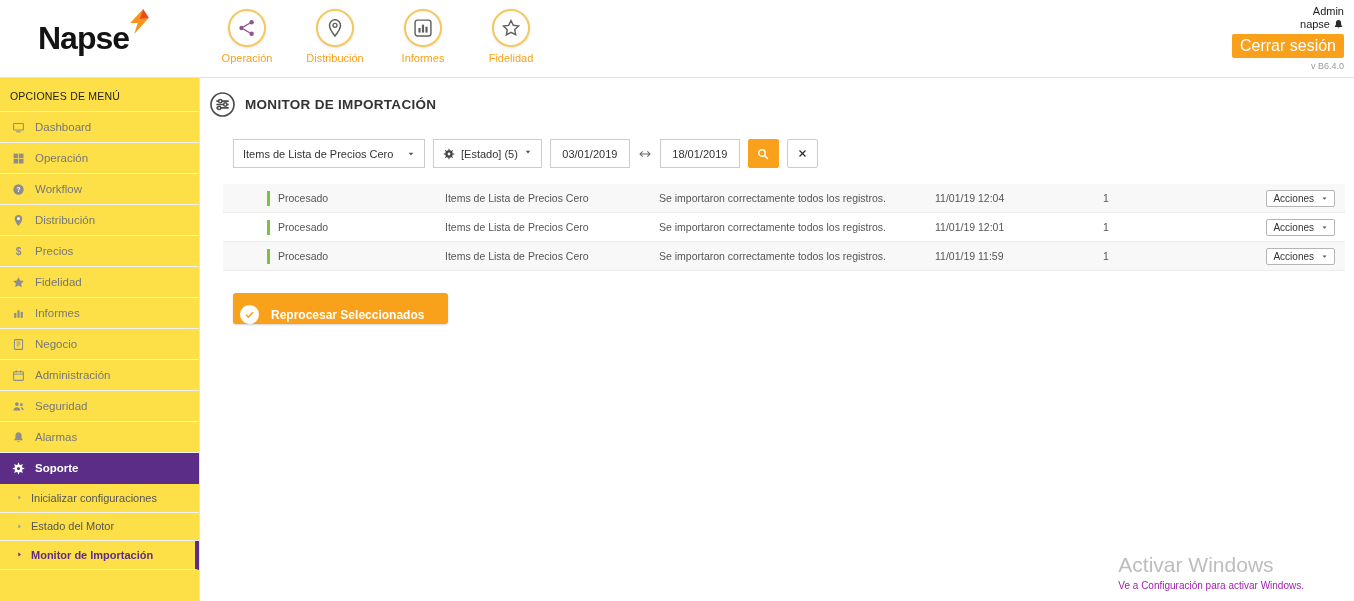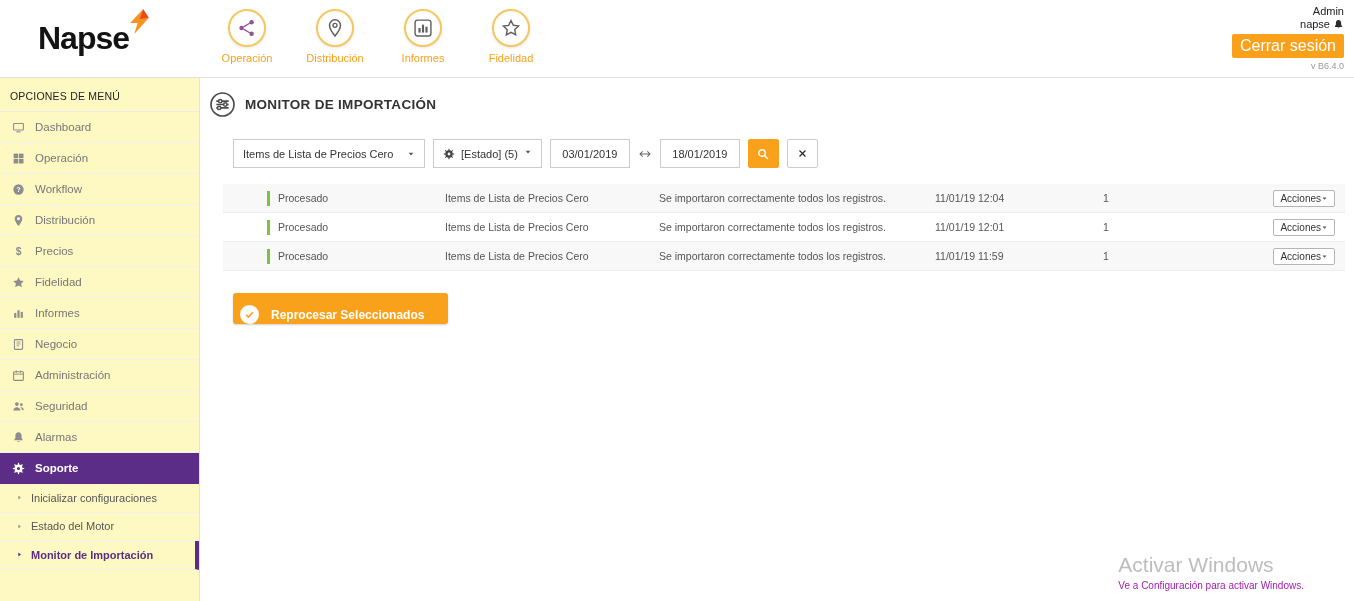--- a/index.html
+++ b/index.html
@@ -31,21 +31,21 @@
   .module-label{margin-top:5px;font-size:11px;color:var(--accent);white-space:nowrap}
   .user-panel{margin-left:auto;padding:5px 10px 0 0;text-align:right;font-size:11px}
   .user-name{color:#222}
   .account-line{display:flex;justify-content:flex-end;align-items:center;gap:3px;margin-top:1px;color:#222}
   .bell-small{width:11px;height:11px;color:#2b2b2b;cursor:pointer}
   .logout{margin-top:4px;background:var(--accent);color:#fff;border:none;font-size:16px;
     padding:3px 8px;border-radius:2px;cursor:pointer;font-family:inherit}
   .version{margin-top:3px;color:#999;font-size:9px}
 
   
-  aside{position:absolute;top:78px;left:0;width:200px;bottom:0;background:#fef9c3;
+  aside{position:absolute;top:78px;left:0;width:200px;bottom:0;background:#fde047;
     border-right:1px solid #e2e2e2;z-index:2}
   .sidebar-title{font-size:10.5px;color:#222;padding:12px 10px 9px;border-bottom:1px solid #ececec;letter-spacing:.2px}
   .side-item{display:flex;align-items:center;gap:10px;height:31px;padding:0 12px;font-size:11.5px;
     color:#777;border-bottom:1px solid #f1f1f1;cursor:pointer}
   .side-icon{width:13px;height:13px;color:#8d8d8d;flex:none}
   .side-item.active{background:var(--purple);color:#fff;font-weight:bold;border-bottom-color:var(--purple)}
   .side-item.active .side-icon{color:#fff}
   .sub-item{display:flex;align-items:center;gap:8px;height:28.5px;padding:0 8px 0 16px;font-size:11px;
     color:#555;border-bottom:1px solid #f1f1f1;cursor:pointer}
   .sub-chevron{width:7px;height:7px;color:#9a9a9a;flex:none}
@@ -76,21 +76,21 @@
   .table{margin:16px 9px 0 14px}
   .thead,.trow{display:grid;grid-template-columns:44px 66px 112px 214px 276px 168px 160px 1fr;align-items:center}
   .thead{height:27px;font-size:11px;color:#555;border-bottom:1px solid #e0e0e0}
   .trow{height:29px;font-size:10.5px;color:#555;border-bottom:1px solid #ededed;cursor:default}
   .trow:nth-of-type(odd){background:#f8f8f8}
   .cell-check{padding-left:7px}
   input[type=checkbox]{width:13px;height:13px;margin:0;cursor:pointer}
   .estado-cell{display:flex;align-items:center;gap:8px}
   .green-bar{width:3px;height:15px;background:var(--green);flex:none}
   .acciones-cell{display:flex;justify-content:flex-end;padding-right:10px}
-  .acciones-btn{display:inline-flex;align-items:center;gap:0;border:1px solid #b5b5b5;background:#fff;
+  .acciones-btn{display:inline-flex;align-items:center;gap:7px;border:1px solid #b5b5b5;background:#fff;
     border-radius:2px;font-size:10px;color:#333;padding:2px 6px;cursor:pointer;font-family:inherit}
   .acciones-btn .caret{width:7px;height:7px}
 
   .reprocess{margin:22px 0 0 24px;display:flex;align-items:center;gap:12px;background:var(--accent);
     border:none;color:#fff;font-weight:bold;font-size:12px;height:31px;padding:12px 24px 0 7px;
     border-radius:3px;cursor:pointer;font-family:inherit;box-shadow:0 1px 2px rgba(0,0,0,.18)}
   .check-circle{width:19px;height:19px;border-radius:50%;background:#fff;display:flex;
     align-items:center;justify-content:center;flex:none}
   .check-circle svg{width:11px;height:11px;color:var(--accent)}
 

